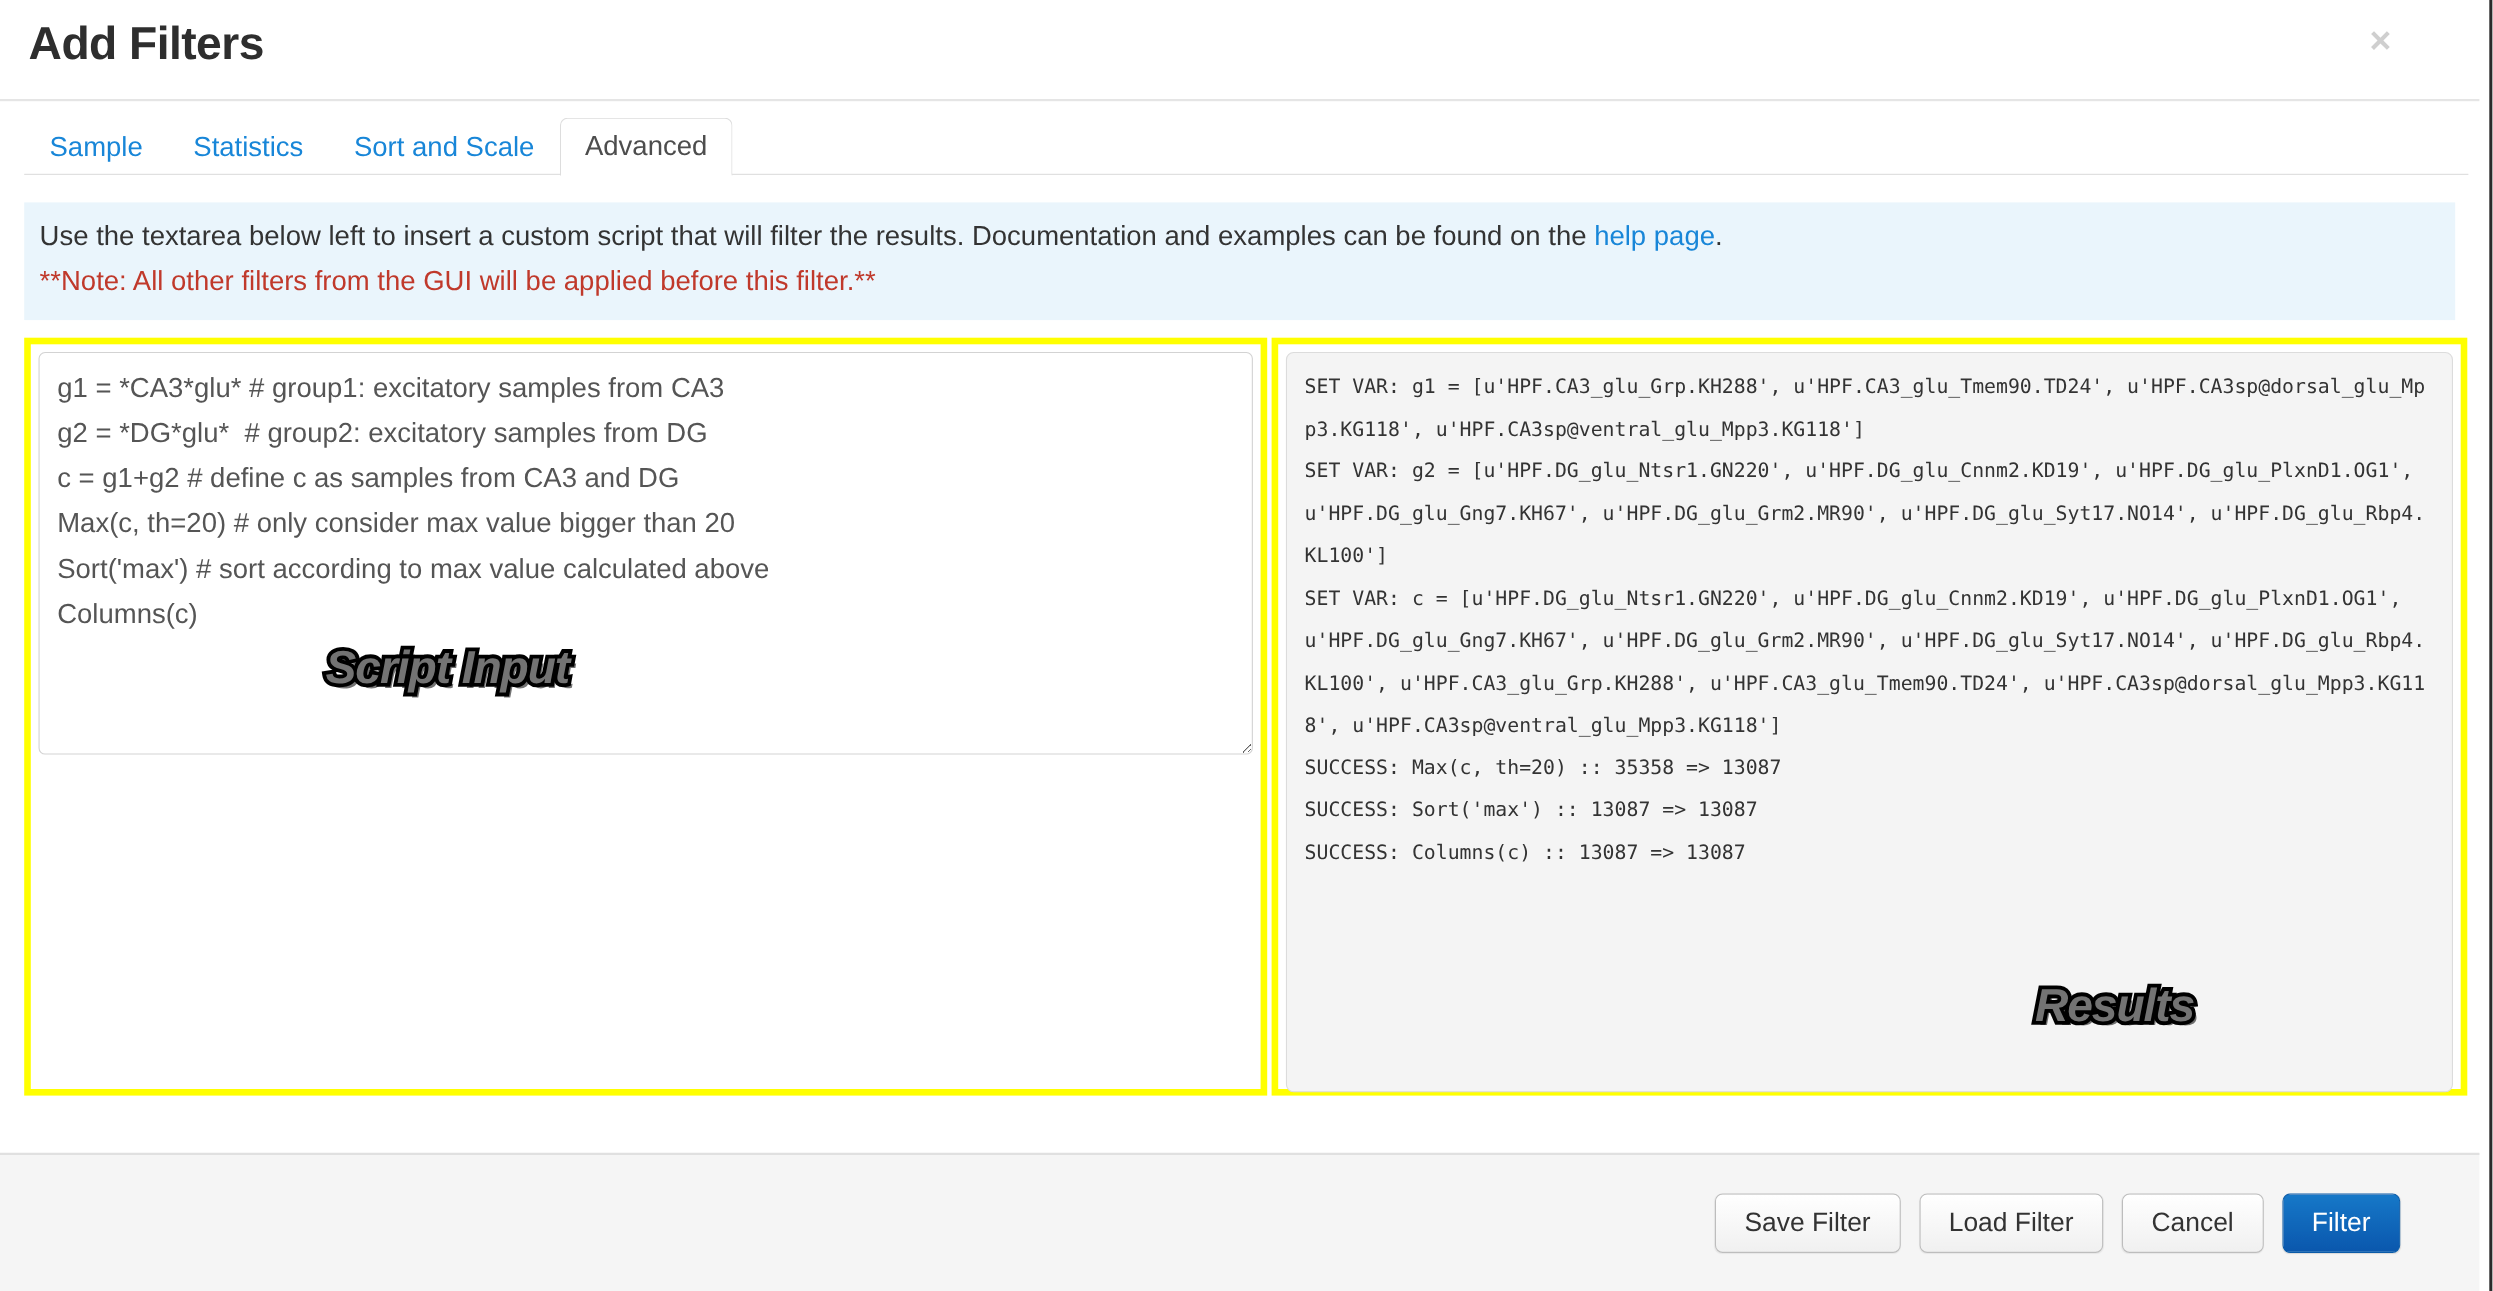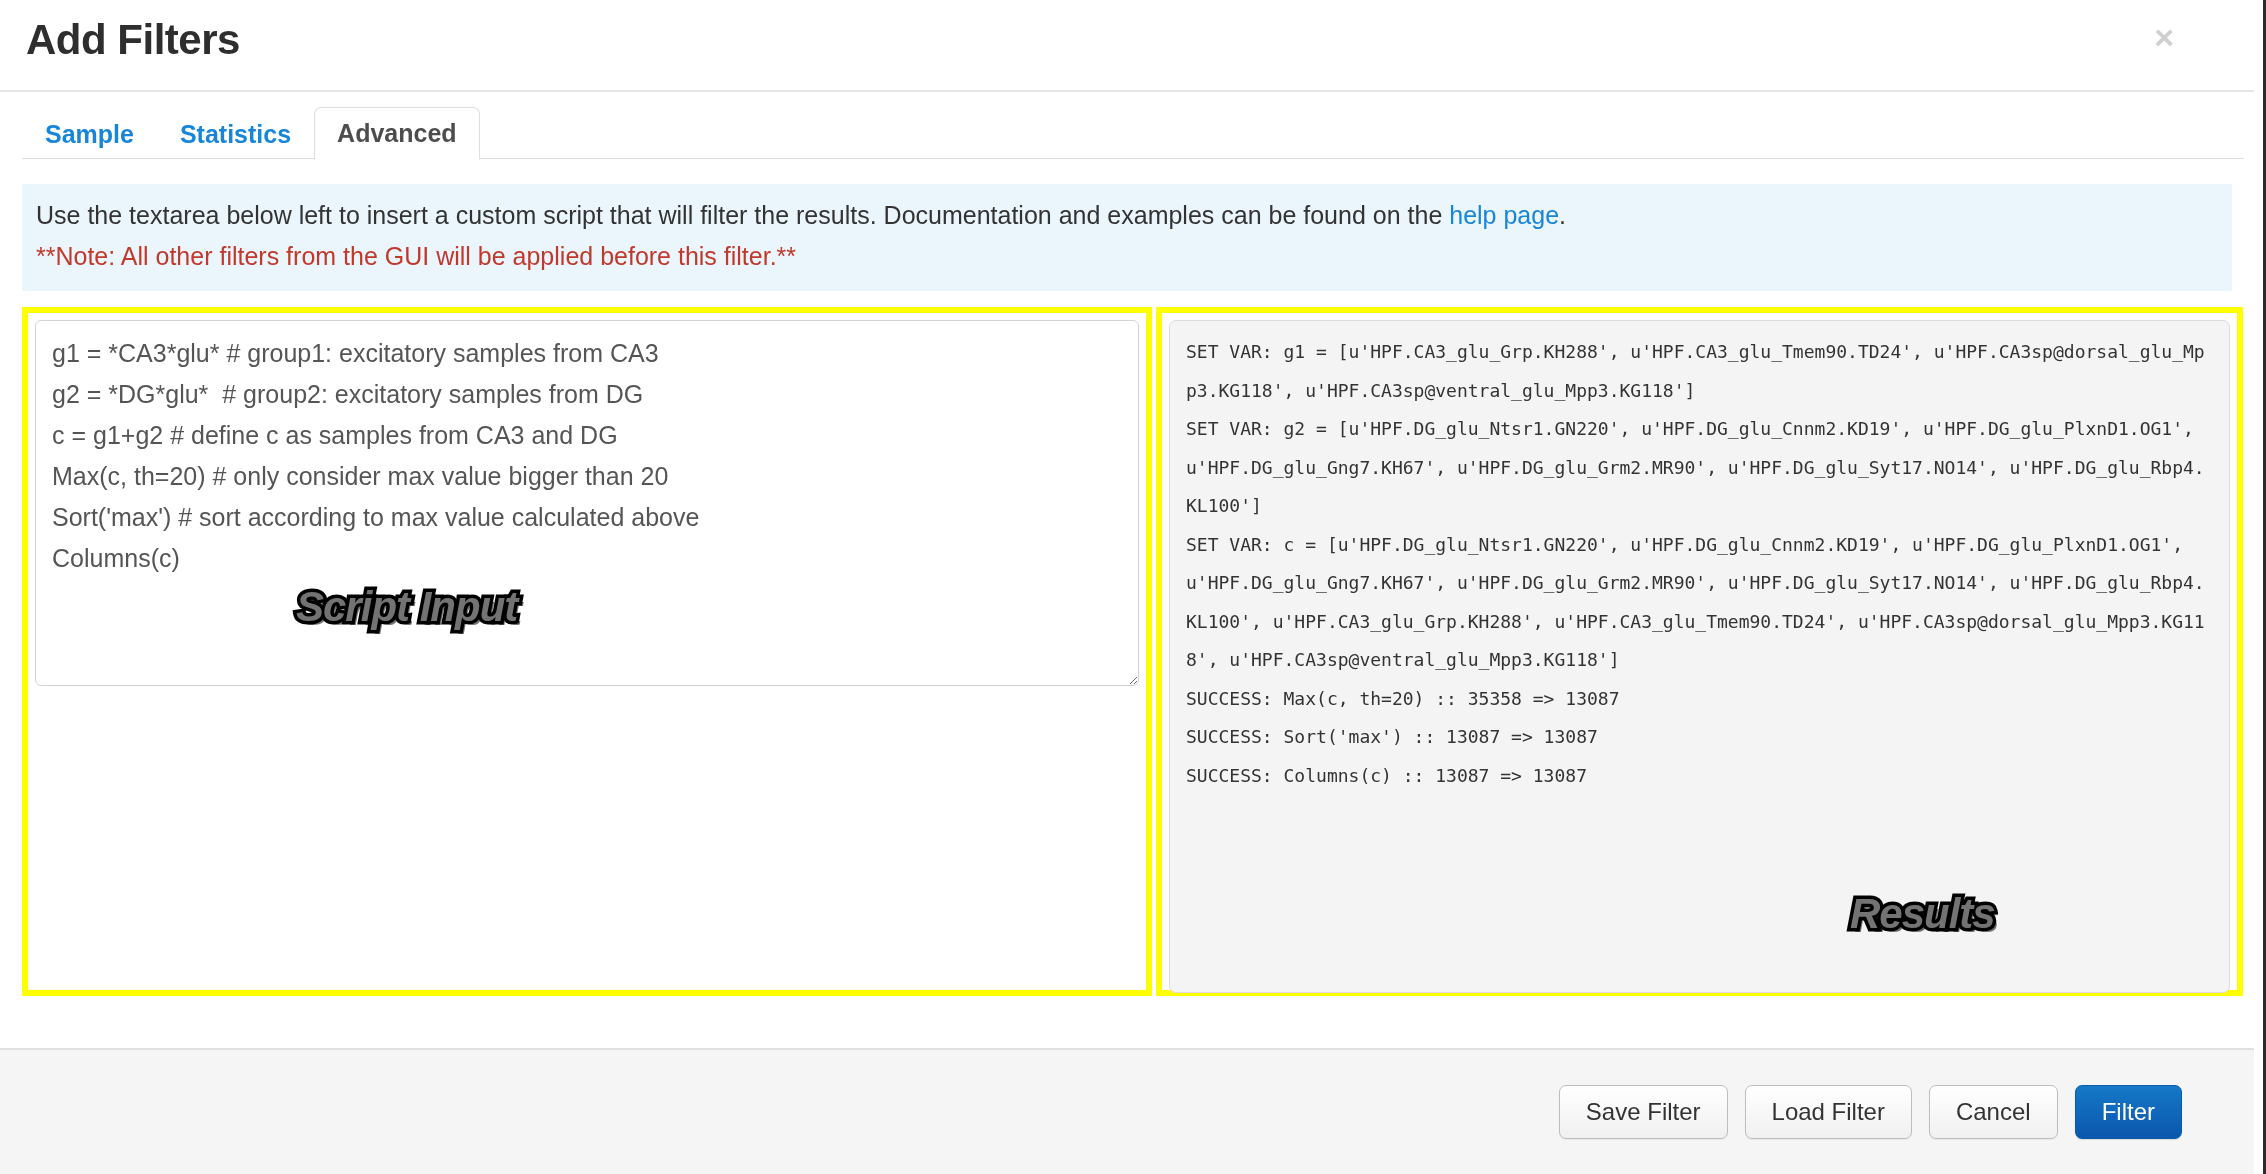--- a/index.html
+++ b/index.html
@@ -77,21 +77,20 @@
     flex: none;
     padding-left: 22px;
     box-sizing: border-box;
   }
   #tabs {
     display: flex;
     align-items: flex-end;
     height: 100%;
     position: relative;
     z-index: 2;
-    font-weight: bold;
   }
   .tab {
     font-size: 25px;
     color: #1886d8;
     padding: 13px 22px 13px 22px;
     cursor: pointer;
     border: 1px solid transparent;
     border-bottom: none;
     border-radius: 7px 7px 0 0;
     background: transparent;
@@ -279,20 +278,21 @@
 
   <div id="modal-header">
     <div id="modal-title">Add Filters</div>
     <button id="close-button">×</button>
   </div>
 
   <div id="tabs-bar">
     <div id="tabs">
       <div class="tab">Sample</div>
       <div class="tab">Statistics</div>
+      <div class="tab">Sort and Scale</div>
       <div class="tab active">Advanced</div>
     </div>
     <div id="tabs-underline"></div>
   </div>
 
   <div id="info-bar">
     <div class="info-line">
       <span>Use the textarea below left to insert a custom script that will filter the results. Documentation and examples can be found on the </span><a id="help-link">help page</a><span>.</span>
     </div>
     <div id="note-line">**Note: All other filters from the GUI will be applied before this filter.**</div>

